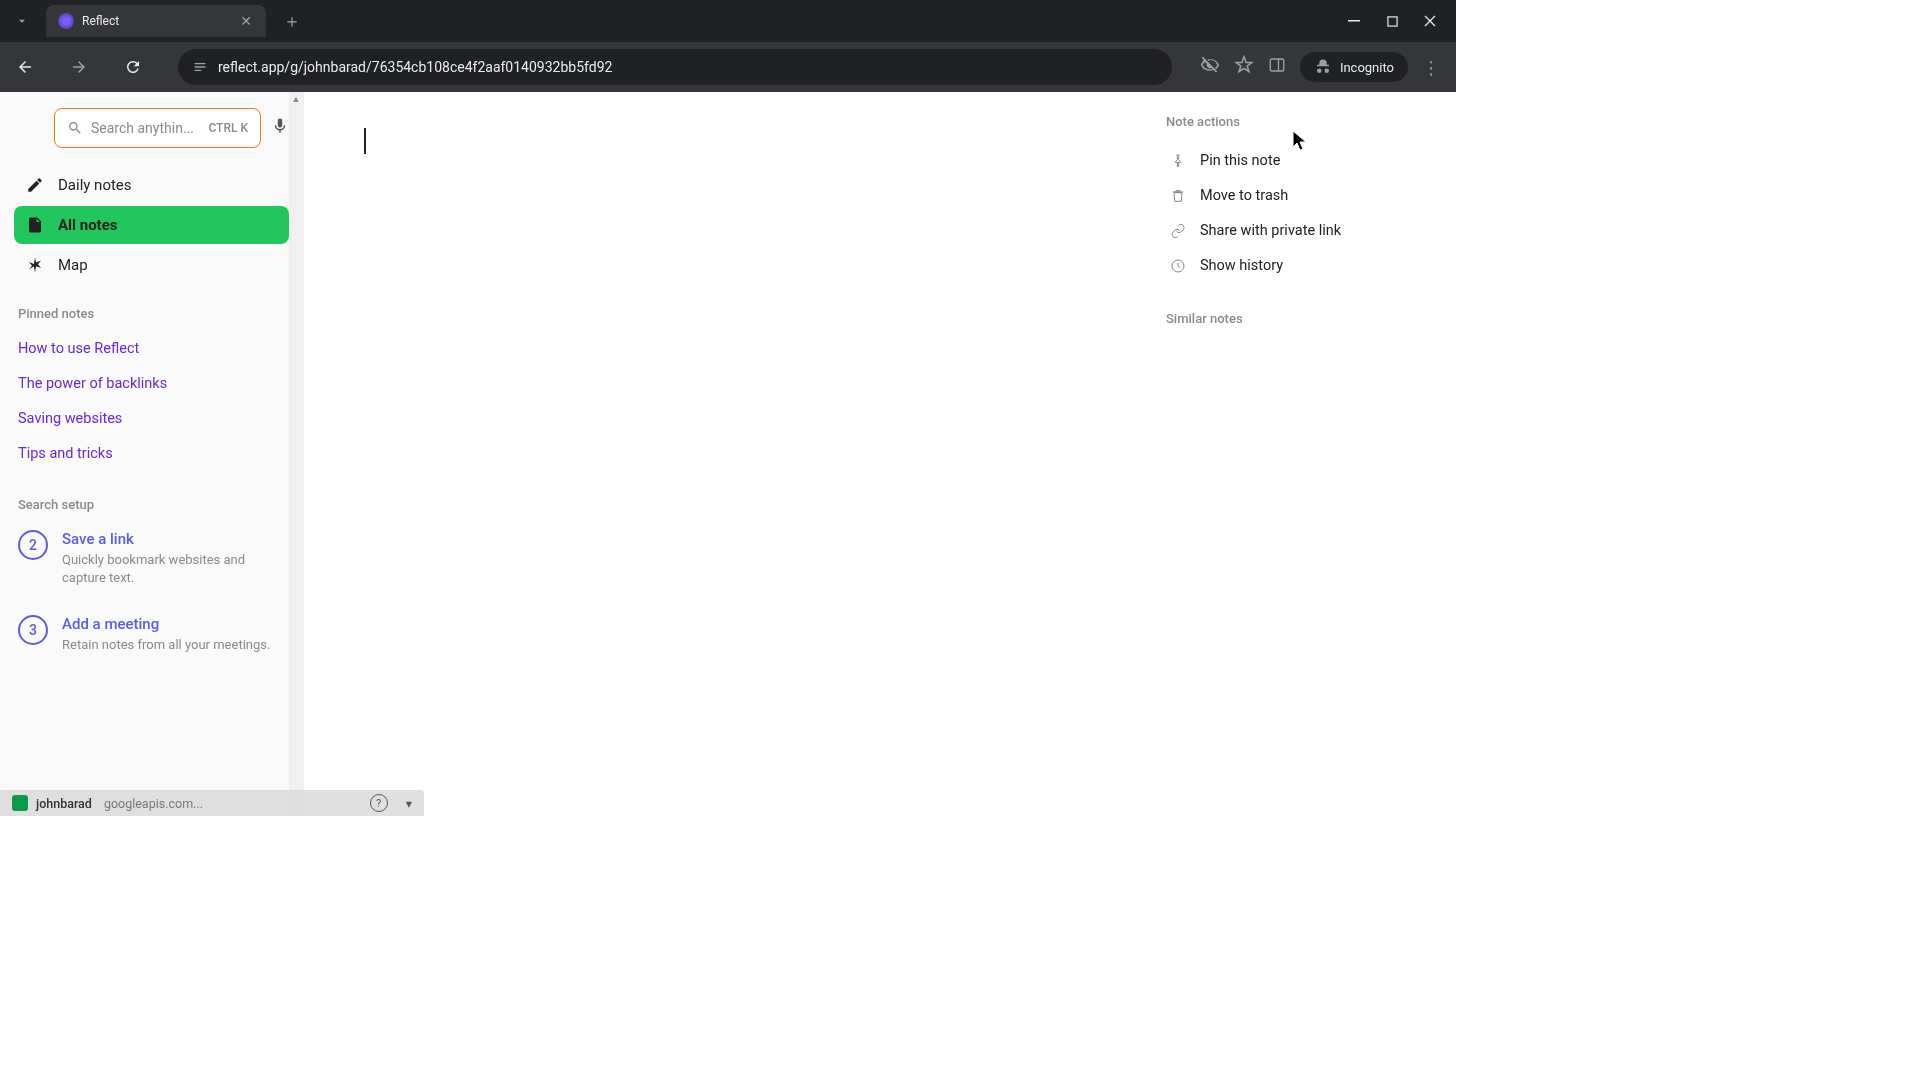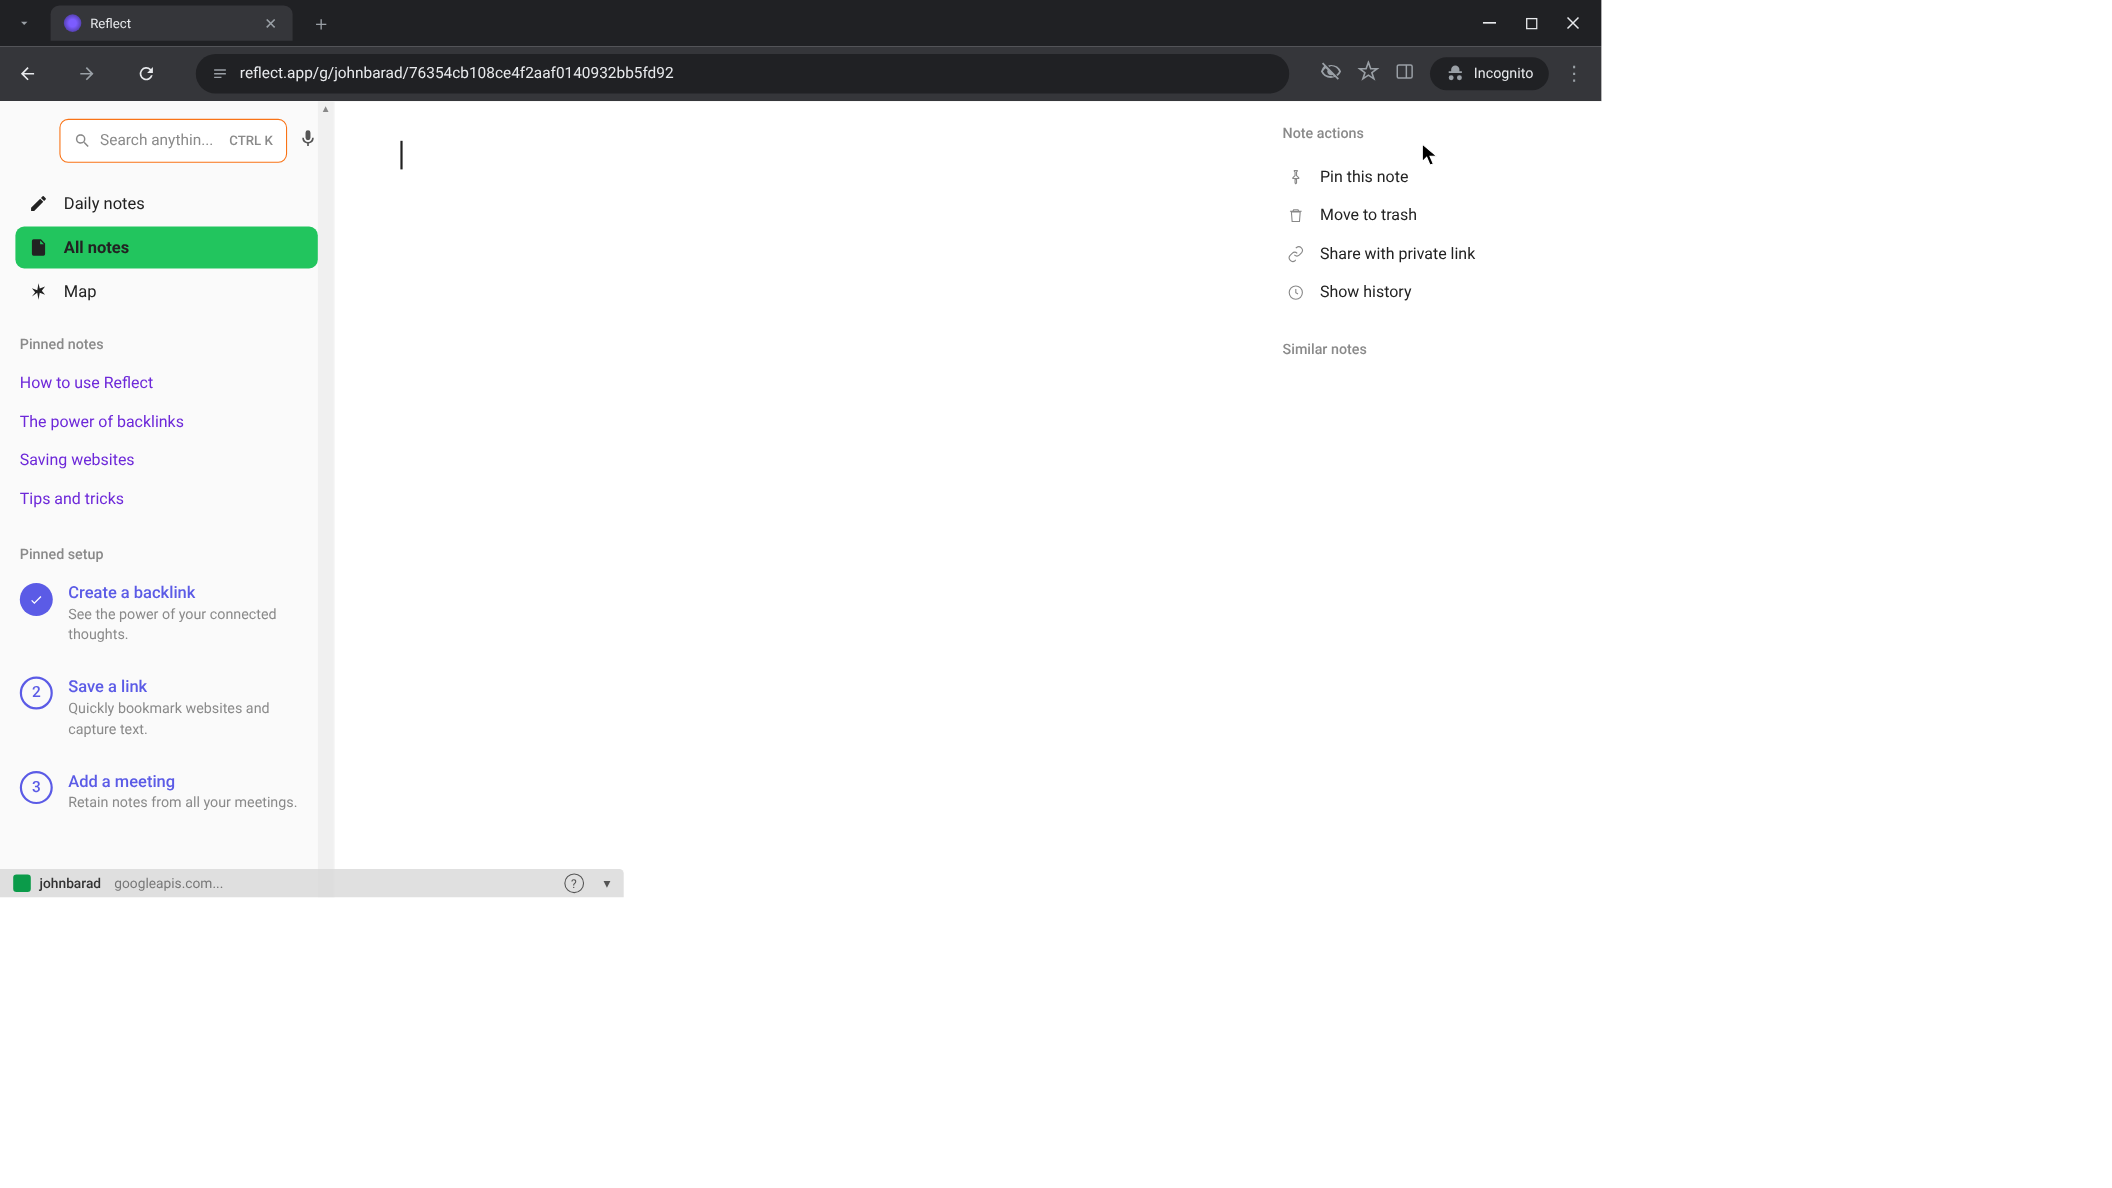--- a/index.html
+++ b/index.html
@@ -55,21 +55,21 @@
 
 .setup-list { list-style: none; }
 .setup-item { display: flex; gap: 14px; padding: 8px 4px; margin-bottom: 12px; cursor: pointer; }
 .setup-badge { width: 30px; height: 30px; border-radius: 50%; display: flex; align-items: center; justify-content: center; flex-shrink: 0; font-size: 14px; font-weight: 500; }
 .setup-badge.done { background: #5b5be6; color: #fff; }
 .setup-badge.pending { border: 2px solid #5b5be6; color: #5b5be6; }
 .setup-badge.done svg { fill: #fff; }
 .setup-content { flex: 1; }
 .setup-title { color: #5b5be6; font-size: 15px; font-weight: 500; margin-bottom: 3px; }
 .setup-desc { color: #8a8a8a; font-size: 13px; line-height: 1.4; }
-.status-bar { position: absolute; bottom: 0; left: 0; background: #d8d8d8cc; padding: 4px 12px; font-size: 12.5px; color: #333; border-radius: 0 4px 0 0; display: flex; align-items: center; gap: 8px; width: 567px; height: 26px; }
+.status-bar { position: absolute; bottom: 0; left: 0; background: #d8d8d8cc; padding: 4px 12px; font-size: 12.5px; color: #333; border-radius: 0 4px 0 0; display: flex; align-items: center; gap: 8px; width: 424px; height: 26px; }
 .status-dot { width: 16px; height: 16px; background: #0b9b4a; border-radius: 3px; flex-shrink: 0; }
 .status-user { font-weight: 500; }
 .status-help { margin-left: auto; width: 18px; height: 18px; border: 1.5px solid #555; border-radius: 50%; display: flex; align-items: center; justify-content: center; font-size: 11px; color: #555; }
 
 
 .sidebar::-webkit-scrollbar { width: 12px; }
 .scroll-track { position: absolute; right: 0; top: 0; bottom: 0; width: 14px; background: #f0f0f0; }
 .scroll-thumb-top { position: absolute; top: 2px; right: 2px; width: 10px; height: 10px; color: #888; font-size: 9px; text-align: center; }
 
 
@@ -214,33 +214,22 @@
       </ul>
 
       <div class="section-header">Pinned notes</div>
       <ul class="pinned-list">
         <li class="pinned-item">How to use Reflect</li>
         <li class="pinned-item">The power of backlinks</li>
         <li class="pinned-item">Saving websites</li>
         <li class="pinned-item">Tips and tricks</li>
       </ul>
 
-      <div class="section-header">Pinned setup</div>
+      <div class="section-header">Search setup</div>
       <ul class="setup-list">
-        <li class="setup-item">
-          <div class="setup-badge done">
-              <svg width="14" height="14" viewBox="0 0 24 24">
-                <path d="M9 16.2l-3.5-3.5L4 14l5 5 11-11-1.5-1.5z"></path>
-              </svg>
-            </div>
-          <div class="setup-content">
-            <div class="setup-title">Create a backlink</div>
-            <div class="setup-desc">See the power of your connected thoughts.</div>
-          </div>
-        </li>
         <li class="setup-item">
           <div class="setup-badge pending">2</div>
           <div class="setup-content">
             <div class="setup-title">Save a link</div>
             <div class="setup-desc">Quickly bookmark websites and capture text.</div>
           </div>
         </li>
         <li class="setup-item">
           <div class="setup-badge pending">3</div>
           <div class="setup-content">

